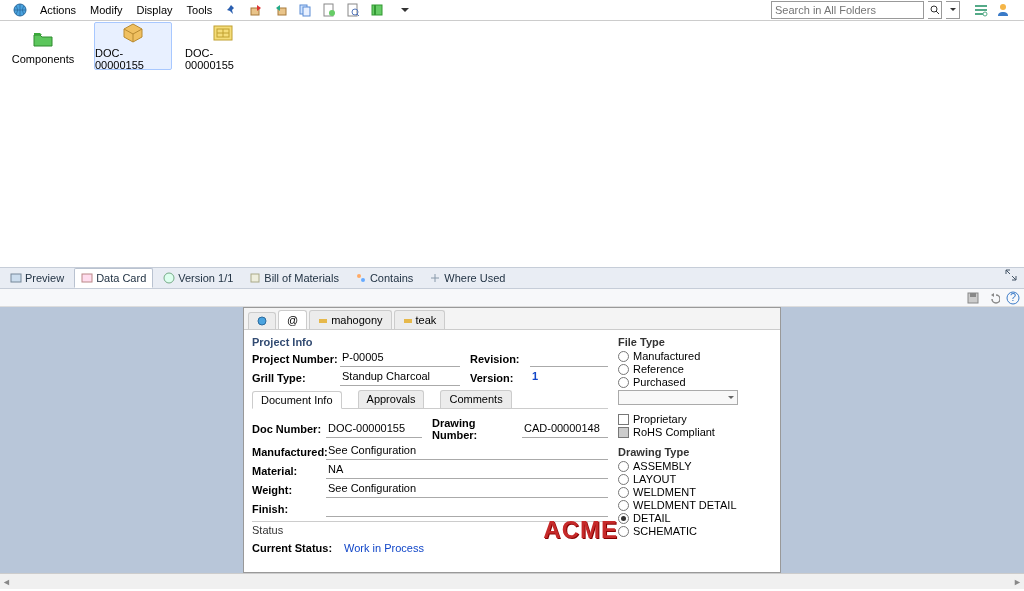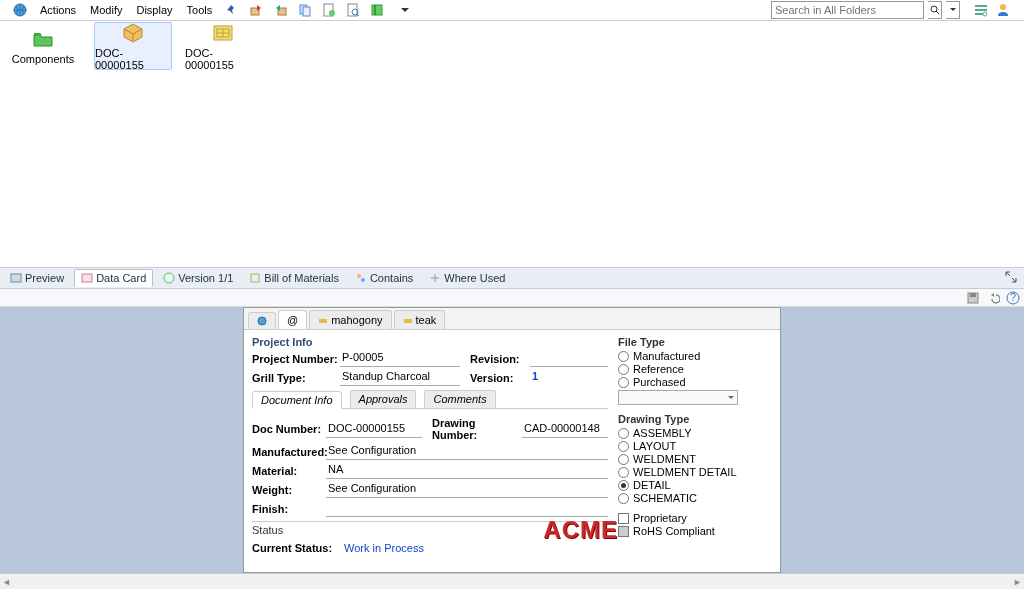--- a/index.html
+++ b/index.html
@@ -17,21 +17,21 @@
 .toolbar-dd { margin-left:4px; }
 
 .items-area { height:50px; border-bottom:0; padding:2px 4px; display:flex; gap:12px; align-items:center; }
 .item { width:78px; height:48px; display:flex; flex-direction:column; align-items:center; justify-content:center; gap:2px; border:1px solid transparent; cursor:pointer; }
 .item.sel { background:#e8f0ff; border:1px solid #a8c8ff; border-radius:2px; }
 .item .ic { width:24px; height:24px; }
 .item .lbl { font-size:11px; }
 
 .blank { height:196px; }
 
-.tabbar { height:22px; background:#e9edf4; border-top:1px solid #c6cdd8; border-bottom:1px solid #c6cdd8; display:flex; align-items:center; padding:0 4px; gap:4px; }
+.tabbar { height:22px; background:#e9edf4; border-top:1px solid #c6cdd8; border-bottom:1px solid #c6cdd8; display:flex; padding:0 4px; gap:4px; }
 .tabbar .tb { display:flex; align-items:center; gap:3px; padding:2px 6px; cursor:pointer; color:#234; }
 .tabbar .tb.active { background:#fff; border:1px solid #b9c2d0; border-bottom:1px solid #fff; border-radius:2px 2px 0 0; }
 .tabbar .spacer { flex:1; }
 .expand { width:16px; height:16px; cursor:pointer; }
 
 .statusbar { height:18px; background:#f7f8fa; border-bottom:1px solid #ddd; display:flex; align-items:center; justify-content:flex-end; padding:0 4px; gap:6px; }
 .statusbar .sb { width:14px; height:14px; cursor:pointer; }
 
 .content { display:flex; height:266px; background:#b8c6d9; }
 .content .side { flex:1; }
@@ -46,21 +46,21 @@
 .rightcol { flex:1; }
 
 .groupTitle { font-weight:bold; color:#324b72; margin-bottom:2px; }
 .row { display:flex; align-items:center; margin-bottom:2px;justify-content:space-between; }
 .row .lbl { width:88px; font-weight:bold; }
 .row .val { flex:1; height:17px; border-bottom:1px solid #aaa; padding:1px 2px; }
 .row .short { width:64px; }
 .row .gap { width:10px; }
 .rbl { font-weight:bold; width:60px; }
 
-.inner-tabs { margin-top:4px; display:flex; gap:8px; border-bottom:1px solid #ccc;font-style:italic; }
+.inner-tabs { margin-top:4px; display:flex; gap:16px; border-bottom:1px solid #ccc; }
 .itab { padding:2px 8px; border:1px solid #ccc; border-bottom:none; background:#ececec; cursor:pointer; border-radius:3px 3px 0 0; font-size:11px; }
 .itab.active { background:#fff; border-bottom:1px solid #fff; position:relative; top:1px; }
 
 .docinfo { border:0; margin-top:2px; }
 .docinfo .row .lbl { width:74px; }
 
 .statusline { border-top:1px solid #ccc; margin-top:4px; padding-top:2px; display:flex; align-items:center; }
 .statusline .lbl3 { width:50px; color:#333; }
 .cko { margin-top:2px; font-weight:bold; }
 .cstat { margin-top:6px; display:flex; align-items:center; gap:12px; }
@@ -381,56 +381,56 @@
               <span class="radio-dot"></span>
               <span>Purchased</span>
             </div>
           <div class="fileDD">
               <svg width="8" height="8">
                 <path d="M1 2l3 3 3-3z" fill="#666"></path>
               </svg>
             </div>
         </div>
         <div class="rgroup">
-          <div class="groupTitle" style="color:#333;">Drawing Type</div>
-          <div class="radio-row">
-              <span class="radio-dot"></span>
-              <span>ASSEMBLY</span>
-            </div>
-          <div class="radio-row">
-              <span class="radio-dot"></span>
-              <span>LAYOUT</span>
-            </div>
-          <div class="radio-row">
-              <span class="radio-dot"></span>
-              <span>WELDMENT</span>
-            </div>
-          <div class="radio-row">
-              <span class="radio-dot"></span>
-              <span>WELDMENT DETAIL</span>
-            </div>
-          <div class="radio-row">
-              <span class="radio-dot sel"></span>
-              <span>DETAIL</span>
-            </div>
-          <div class="radio-row">
-              <span class="radio-dot"></span>
-              <span>SCHEMATIC</span>
-            </div>
-        </div>
-        <div class="rgroup">
           <div class="check-row">
               <span class="chk"></span>
               <span>Proprietary</span>
             </div>
           <div class="check-row">
               <span class="chk half"></span>
               <span>RoHS Compliant</span>
             </div>
         </div>
+        <div class="rgroup">
+          <div class="groupTitle" style="color:#333;">Drawing Type</div>
+          <div class="radio-row">
+              <span class="radio-dot"></span>
+              <span>ASSEMBLY</span>
+            </div>
+          <div class="radio-row">
+              <span class="radio-dot"></span>
+              <span>LAYOUT</span>
+            </div>
+          <div class="radio-row">
+              <span class="radio-dot"></span>
+              <span>WELDMENT</span>
+            </div>
+          <div class="radio-row">
+              <span class="radio-dot"></span>
+              <span>WELDMENT DETAIL</span>
+            </div>
+          <div class="radio-row">
+              <span class="radio-dot sel"></span>
+              <span>DETAIL</span>
+            </div>
+          <div class="radio-row">
+              <span class="radio-dot"></span>
+              <span>SCHEMATIC</span>
+            </div>
+        </div>
       </div>
     </div>
   </div>
   <div class="side"></div>
 </div>
 
 <div class="hscroll">
   <span class="arr">◄</span>
   <span class="arr">►</span>
 </div>

